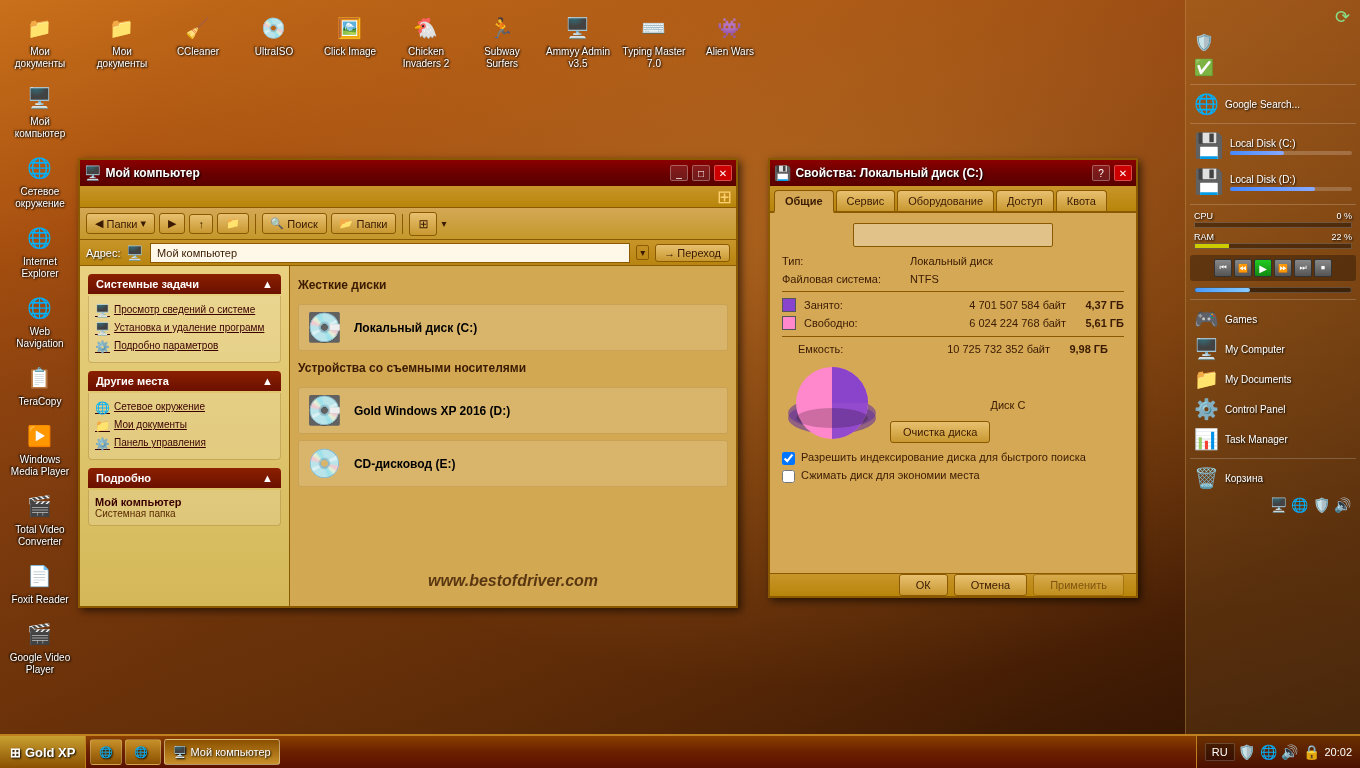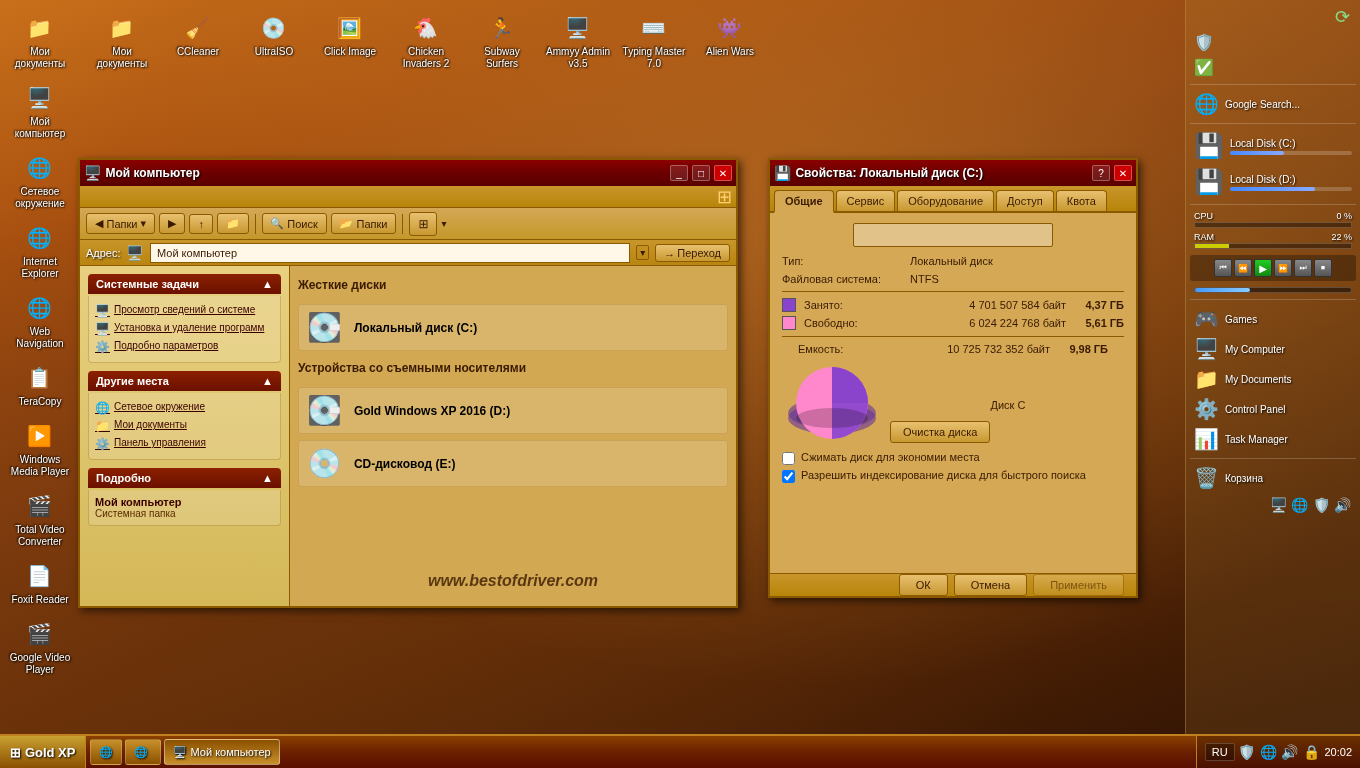--- a/index.html
+++ b/index.html
@@ -1116,26 +1116,26 @@
             <ellipse cx="50" cy="55" rx="36" ry="10" fill="rgba(0,0,0,0.2)"></ellipse>
           </svg>
           <div style="display:flex;flex-direction:column;gap:4px;align-items:flex-start;">
             <div class="cleanup-btn" style="float:none;">Очистка диска</div>
           </div>
         </div>
         <div class="prop-disk-label">Диск С</div>
       </div>
 
       <div class="prop-checkbox-row">
+        <input type="checkbox" id="index-cb" checked="" style="">
+        <label for="index-cb">Разрешить индексирование диска для быстрого поиска</label>
+      </div>
+      <div class="prop-checkbox-row">
         <input type="checkbox" id="compress-cb" style="">
         <label for="compress-cb">Сжимать диск для экономии места</label>
-      </div>
-      <div class="prop-checkbox-row">
-        <input type="checkbox" id="index-cb" checked="" style="">
-        <label for="index-cb">Разрешить индексирование диска для быстрого поиска</label>
       </div>
     </div>
 
     <div class="prop-footer">
       <button class="prop-footer-btn">ОК</button>
       <button class="prop-footer-btn">Отмена</button>
       <button class="prop-footer-btn" disabled="">Применить</button>
     </div>
   </div>
 

